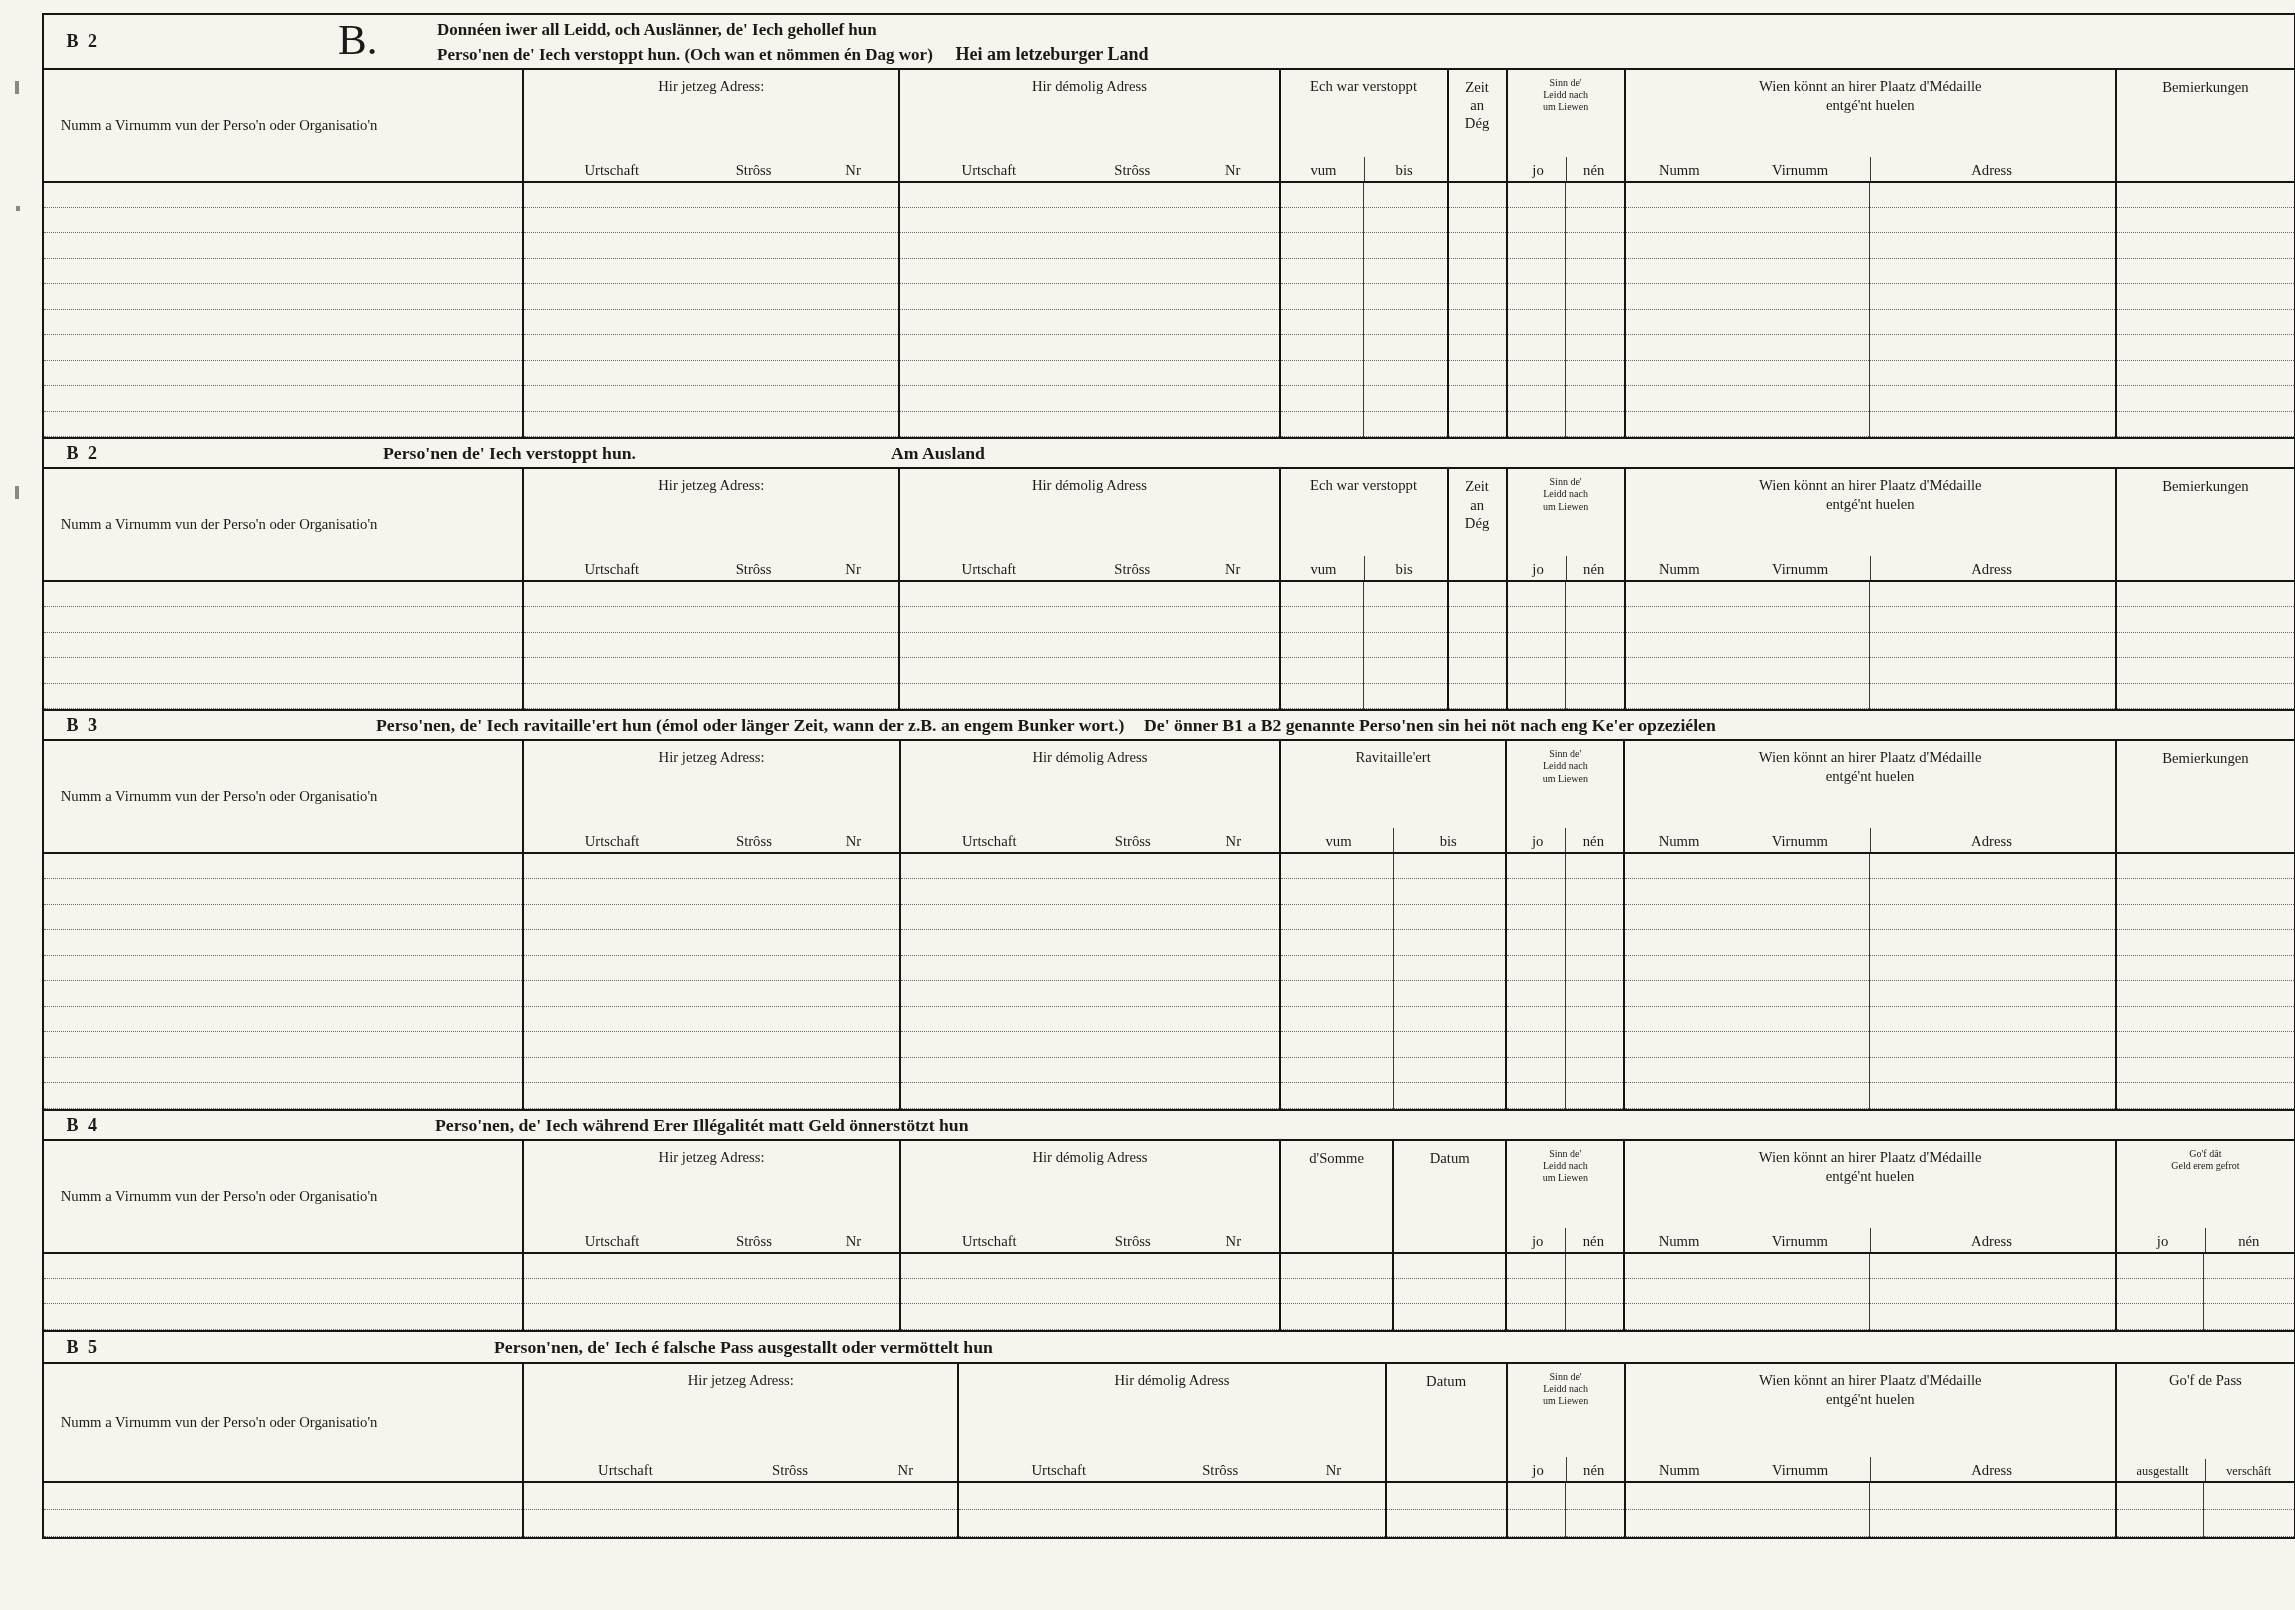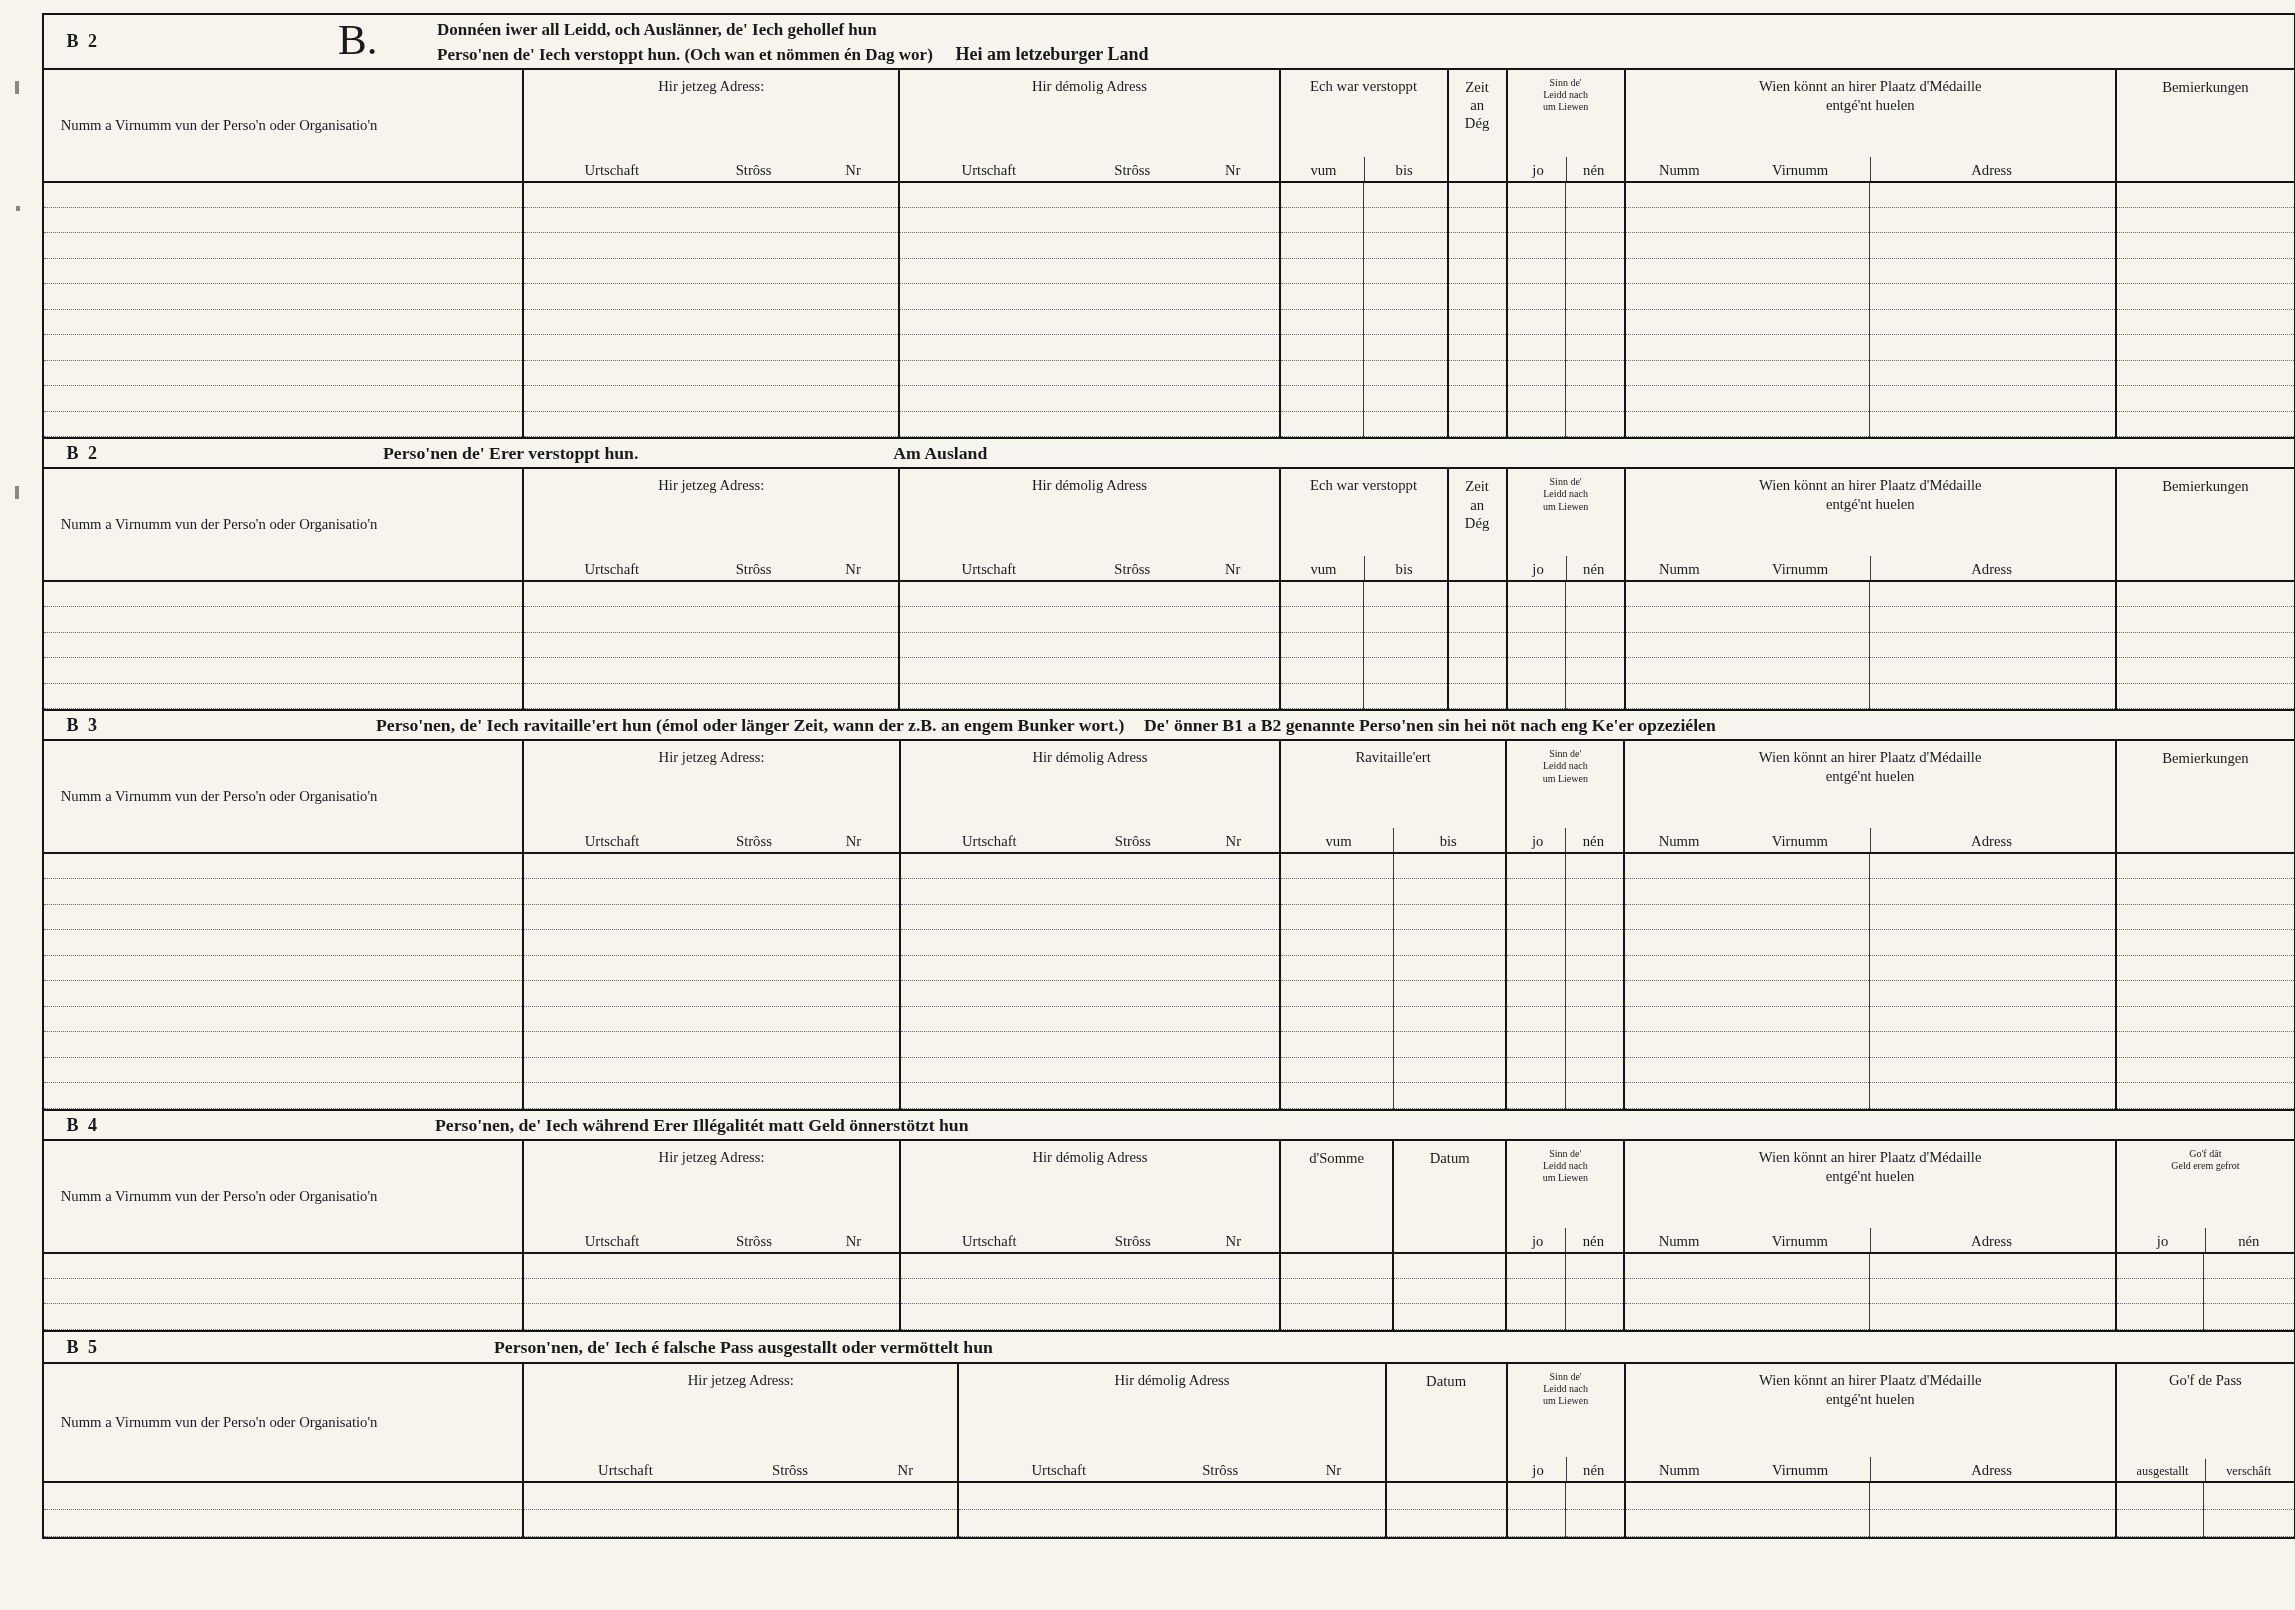--- a/index.html
+++ b/index.html
@@ -286,21 +286,21 @@
           <td class="blt"></td>
           <td class="bl"></td>
           <td class="blt"></td>
           <td class="bl"></td>
         </tr>
         </tbody>
     </table>
 
     <div class="band band-s mid">
       <span class="lbl">B 2</span>
-      <span class="bt bt-b2"><span>Perso'nen de' Erer verstoppt hun.</span><span class="sfx2-b2">Am Ausland</span></span>
+      <span class="bt bt-b2"><span>Perso'nen de' Iech verstoppt hun.</span><span class="sfx2-b2">Am Ausland</span></span>
     </div>
     <table>
       <colgroup>
         <col style="width:479px">
           <col style="width:376px">
           <col style="width:380px">
           <col style="width:84px">
           <col style="width:84px">
           <col style="width:59px">
           <col style="width:59px">

